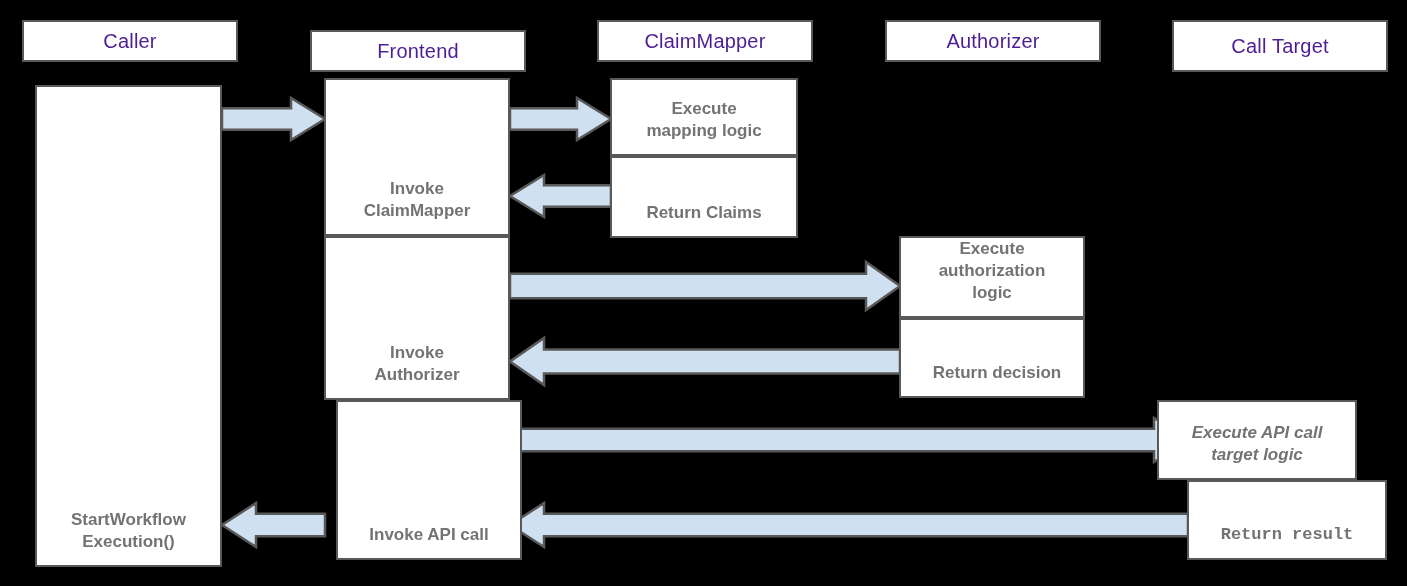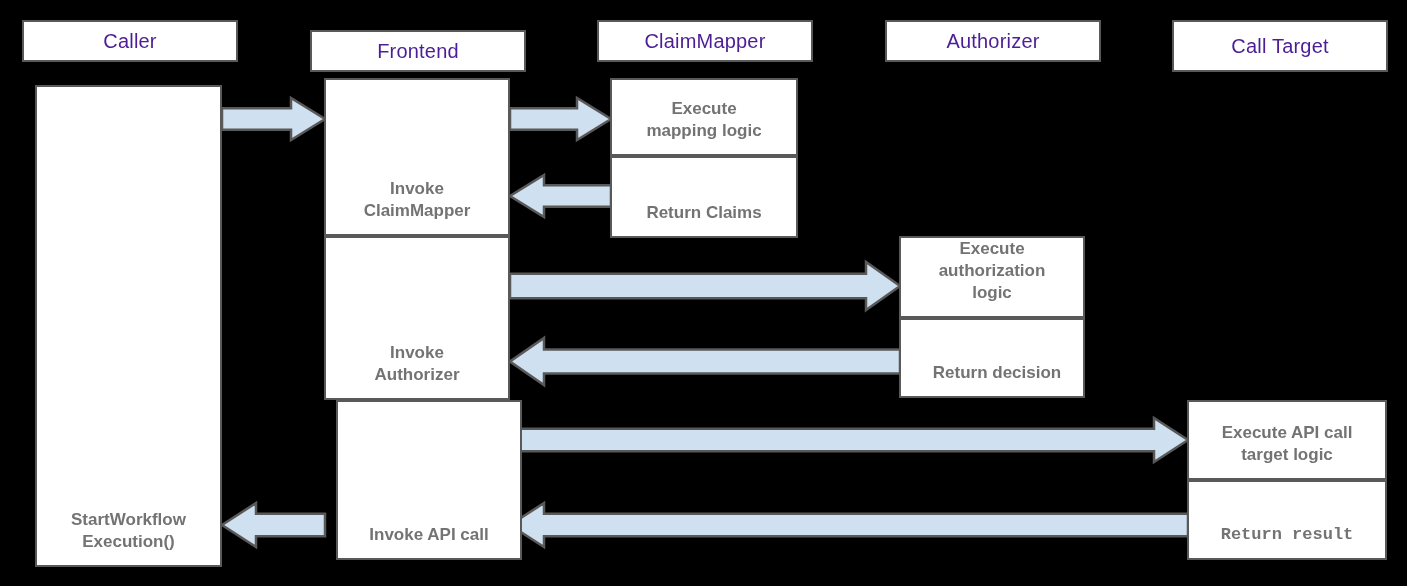--- a/index.html
+++ b/index.html
@@ -142,21 +142,21 @@
         <span style="white-space: pre-line; margin-top: 20px;">Return Claims</span>
       </div>
       <div class="activation" style="left: 899px; top: 236px; width: 186px; height: 82px; background: rgb(255, 255, 255); border-color: rgb(89, 89, 89);">
         <span style="white-space: pre-line;">Execute
 authorization
 logic</span>
       </div>
       <div class="activation" style="left: 899px; top: 318px; width: 186px; height: 80px; background: rgb(255, 255, 255); border-color: rgb(89, 89, 89);">
         <span style="white-space: pre-line; margin-left: 10px;">Return decision</span>
       </div>
-      <div class="activation" style="left: 1187px; top: 400px; width: 200px; height: 80px; background: rgb(255, 255, 255); border-color: rgb(89, 89, 89);">
+      <div class="activation" style="left: 1157px; top: 400px; width: 200px; height: 80px; background: rgb(255, 255, 255); border-color: rgb(89, 89, 89); font-style: italic;">
         <span style="white-space: pre-line;">Execute API call
 target logic</span>
       </div>
       <div class="activation" style="left: 1187px; top: 480px; width: 200px; height: 80px; background: rgb(255, 255, 255); border-color: rgb(89, 89, 89);">
         <span style="white-space: pre-line; font-family: Liberation Mono, monospace;">Return result</span>
       </div>
     </div>
 </div>
 
 </body></html>

